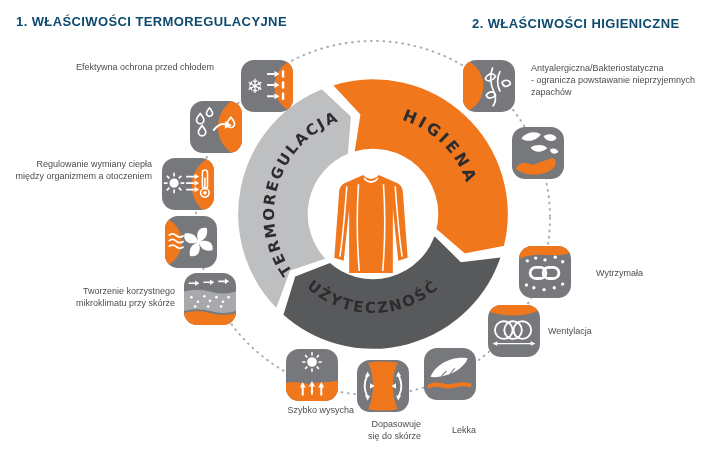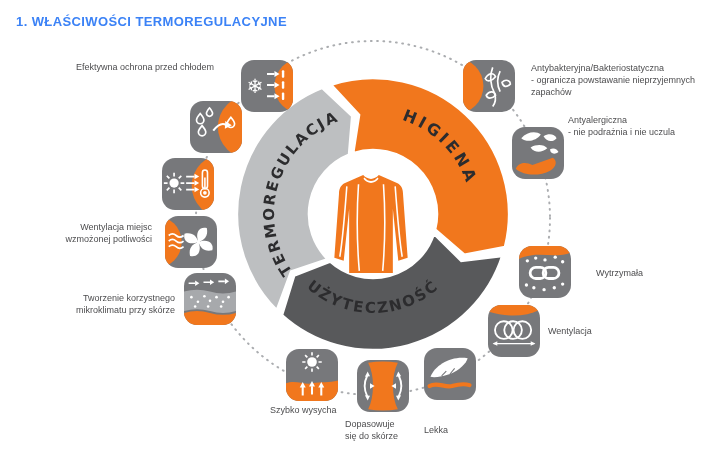--- a/index.html
+++ b/index.html
@@ -1,23 +1,23 @@
 <!DOCTYPE html>
 <html><head>
 <meta charset="utf-8">
 <style>
   html,body{margin:0;padding:0;background:#fff;}
   #canvas{position:relative;width:720px;height:469px;background:#fff;overflow:hidden;
           font-family:"Liberation Sans","DejaVu Sans",sans-serif;}
   #ring-svg{position:absolute;left:0;top:0;z-index:1;}
   svg text{font-family:"DejaVu Sans","Liberation Sans",sans-serif;}
-  .section-title{position:absolute;z-index:3;font-size:13px;font-weight:bold;letter-spacing:.4px;color:#3b82f6;white-space:nowrap;}
+  .section-title{position:absolute;z-index:3;font-size:13px;font-weight:bold;letter-spacing:.4px;color:#0c4a6e;white-space:nowrap;}
   .feature-label{position:absolute;z-index:3;font-size:9px;line-height:1.35;color:#4d4d4f;white-space:pre-line;}
   .align-r{text-align:right;}
-  .align-c{text-align:left;}
+  .align-c{text-align:right;}
   .tile{position:absolute;z-index:2;width:52px;height:52px;border-radius:13px;overflow:hidden;background:#77787B;}
   .tile svg{display:block;width:100%;height:100%;}
   .ring-label{font-weight:bold;fill:#2c2c2e;}
 </style>
 </head>
 <body>
 
 <div id="canvas">
 
   <svg id="ring-svg" width="720" height="469" viewBox="0 0 720 469">
@@ -49,30 +49,29 @@
         <path d="M-16 -38 C-19 -5 -18 20 -15 47"></path>
         <path d="M16 -38 C19 -5 18 20 15 47"></path>
         <path d="M-31 -36 C-34 -5 -36 15 -40 33"></path>
         <path d="M31 -36 C34 -5 36 15 40 33"></path>
         <path d="M-9 -44 C-4 -39 4 -39 9 -44"></path>
       </g>
     </g>
   </svg>
 
   <div class="section-title" style="left:16px;top:14px">1. WŁAŚCIWOŚCI TERMOREGULACYJNE</div>
+  <div class="section-title" style="left:472px;top:16px">2. WŁAŚCIWOŚCI HIGIENICZNE</div>
 
   <div class="feature-label align-r" style="right:506px;top:61px">Efektywna ochrona przed chłodem</div>
-  <div class="feature-label align-r" style="right:568px;top:221px">Wentylacja miejsc
-wzmożonej potliwości</div>
-  <div class="feature-label align-r" style="right:545px;top:292px">Tworzenie korzystnego
+  <div class="feature-label align-r" style="right:568px;top:158px">Regulowanie wymiany ciepła
+między organizmem a otoczeniem</div>
+  <div class="feature-label align-r" style="right:545px;top:285px">Tworzenie korzystnego
 mikroklimatu przy skórze</div>
-  <div class="feature-label" style="left:531px;top:62px">Antybakteryjna/Bakteriostatyczna
+  <div class="feature-label" style="left:531px;top:62px">Antyalergiczna/Bakteriostatyczna
 - ogranicza powstawanie nieprzyjemnych zapachów</div>
-  <div class="feature-label" style="left:568px;top:114px">Antyalergiczna
-- nie podrażnia i nie uczula</div>
   <div class="feature-label" style="left:596px;top:267px">Wytrzymała</div>
   <div class="feature-label" style="left:548px;top:325px">Wentylacja</div>
   <div class="feature-label align-c" style="left:424px;top:424px;width:52px">Lekka</div>
   <div class="feature-label align-c" style="left:345px;top:418px;width:76px">Dopasowuje
 się do skórze</div>
   <div class="feature-label align-c" style="left:270px;top:404px;width:84px">Szybko wysycha</div>
 
   <div class="tile" style="left:241px;top:60px">
     <svg viewBox="0 0 56 56">
       <circle cx="66" cy="28" r="30" fill="#F1771D"></circle>

